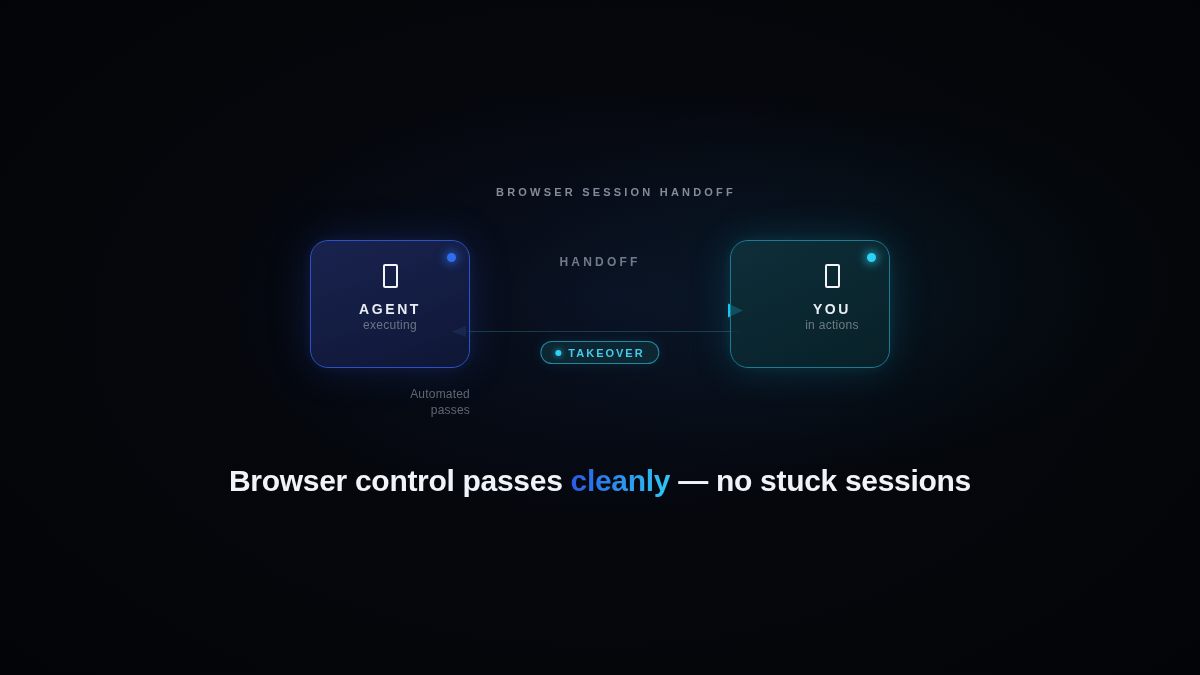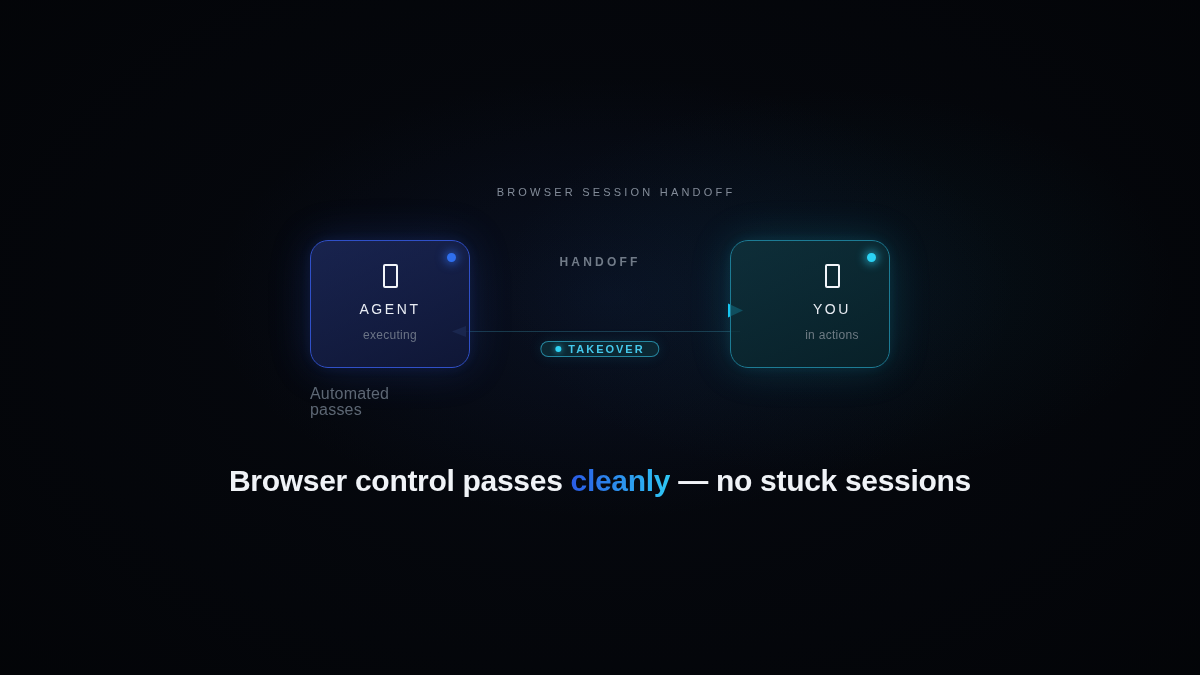--- a/index.html
+++ b/index.html
@@ -12,21 +12,21 @@
       radial-gradient(1500px 950px at 50% 48%, #060910 0%, #020305 72%),
       #010204;
     position: relative;
     color: #eef1f5;
   }
   .stage { position: absolute; inset: 0; }
 
   .eyebrow {
     position: absolute; left: 0; right: 0; top: 186px;
     text-align: center;
-    font-size: 11px; font-weight: 400;
+    font-size: 11px; font-weight: 700;
     letter-spacing: 3.2px;
     color: #838c99;
     padding-left: 32px;
   }
 
   .card {
     position: absolute; top: 240px;
     width: 160px; height: 128px;
     border-radius: 18px;
     display: flex; flex-direction: column;
@@ -53,46 +53,46 @@
   .dot-blue { background: #2f6fee; box-shadow: 0 0 10px 2px rgba(47, 111, 238, 0.65); }
   .dot-cyan { background: #2bd2f4; box-shadow: 0 0 10px 2px rgba(43, 210, 244, 0.65); }
 
   .glyph-box {
     width: 15px; height: 24px;
     border: 2.5px solid #f2f5fa;
     border-radius: 2px;
   }
   .card-label {
     margin-top: 13px;
-    font-size: 14px; font-weight: 400;
+    font-size: 14px; font-weight: 700;
     letter-spacing: 2.6px;
     color: #e9edf4;
   }
   .card-status {
-    margin-top: 11px;
+    margin-top: 1px;
     font-size: 12px;
     letter-spacing: 0.3px;
   }
   .status-muted-blue { color: #6b7486; }
   .status-muted-teal { color: #6e7b84; }
 
   .handoff-label {
     position: absolute; left: 0; right: 0; top: 255px;
     text-align: center;
     font-size: 12px; font-weight: 600;
     letter-spacing: 3.2px;
     color: #717b88;
   }
 
   svg.arrows { position: absolute; inset: 0; pointer-events: none; }
 
   .takeover-pill {
     position: absolute; left: 600px; top: 341px;
     transform: translateX(-50%);
-    height: 16px;
+    height: 23px;
     display: inline-flex; align-items: center; gap: 7px;
     padding: 0 14px;
     border-radius: 999px;
     border: 1px solid rgba(42, 150, 178, 0.85);
     background: rgba(13, 44, 54, 0.85);
     box-shadow: 0 0 14px rgba(34, 180, 214, 0.12);
   }
   .takeover-dot {
     width: 6px; height: 6px; border-radius: 50%;
     background: #2fd3f4;
@@ -100,22 +100,22 @@
   }
   .takeover-text {
     font-size: 11px; font-weight: 700;
     letter-spacing: 2px;
     color: #45c9ec;
   }
 
   .caption {
     position: absolute; top: 386px;
     width: 160px;
-    text-align: left;
-    font-size: 16px;
+    text-align: right;
+    font-size: 12px;
     line-height: 16px;
     color: #5d6774;
     letter-spacing: 0.2px;
   }
   .caption-left { left: 310px; }
   .caption-right { left: 730px; }
 
   .headline {
     position: absolute; left: 0; right: 0; top: 464px;
     text-align: center;

